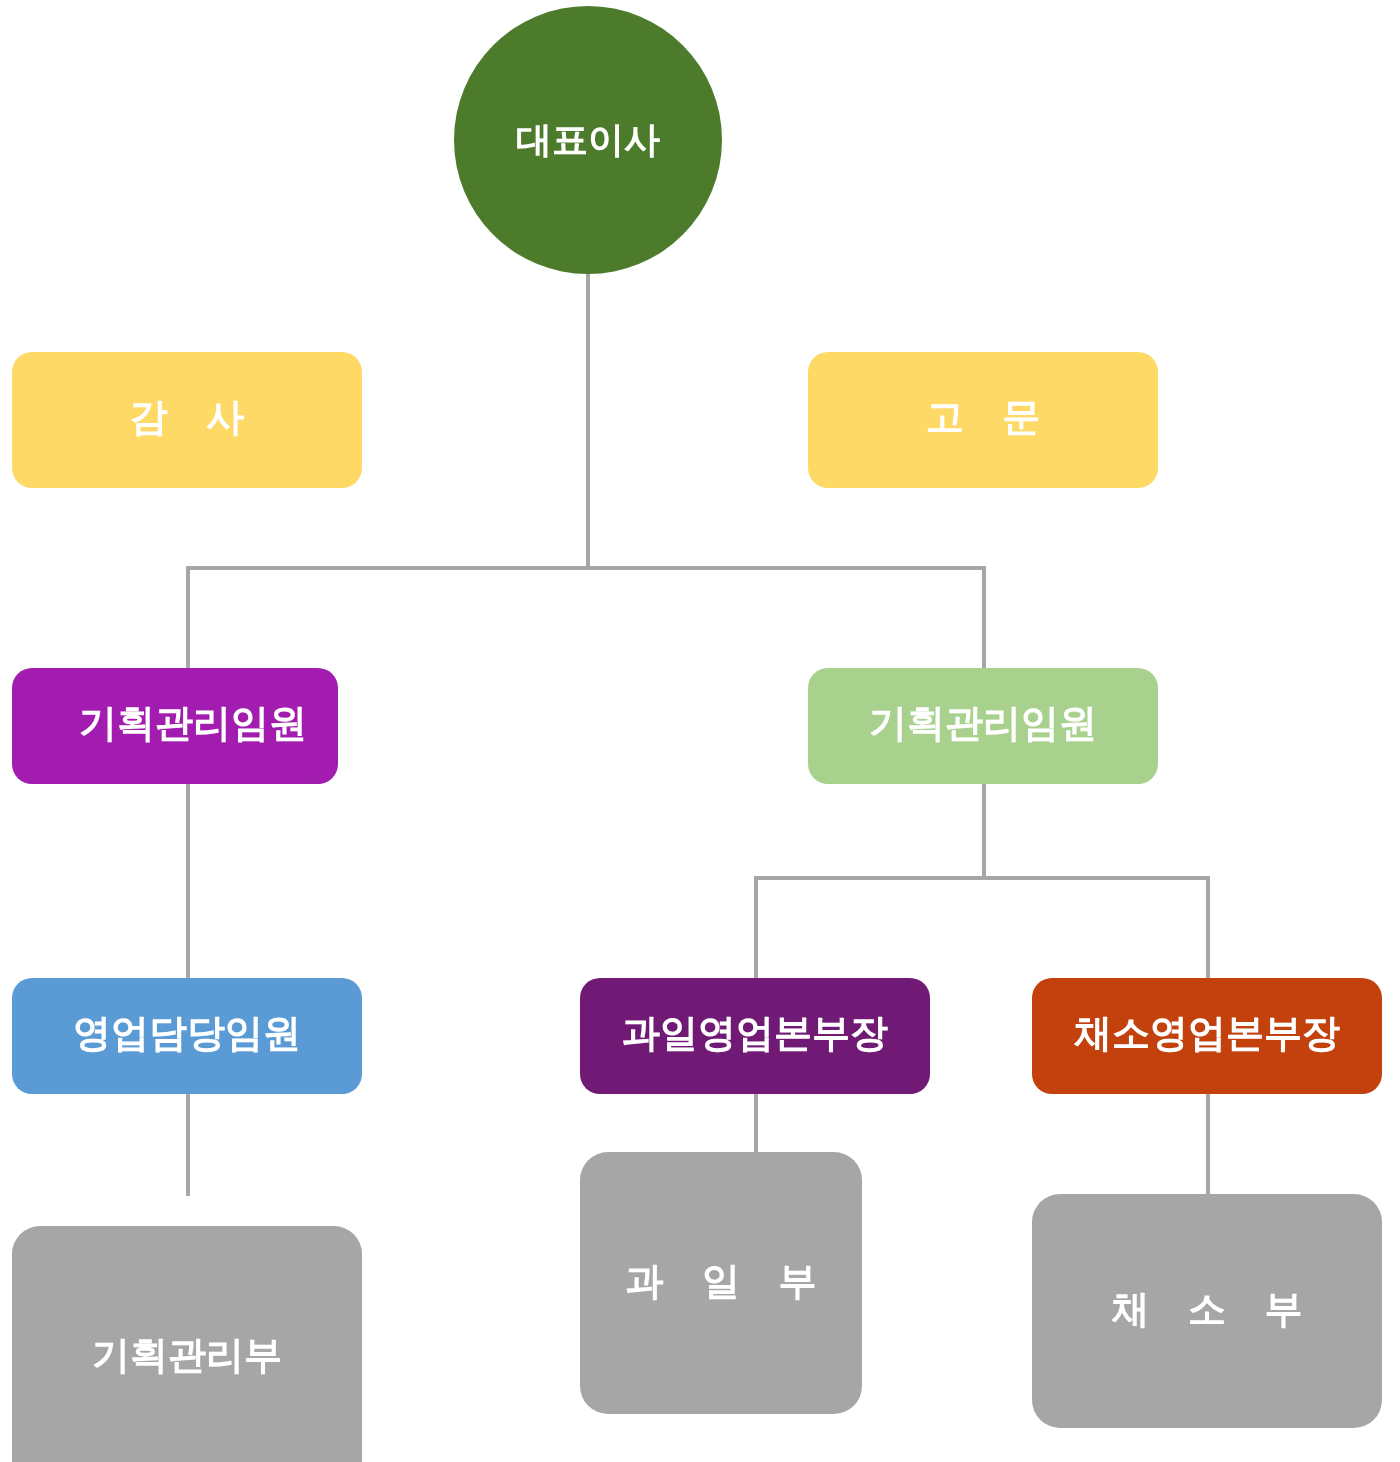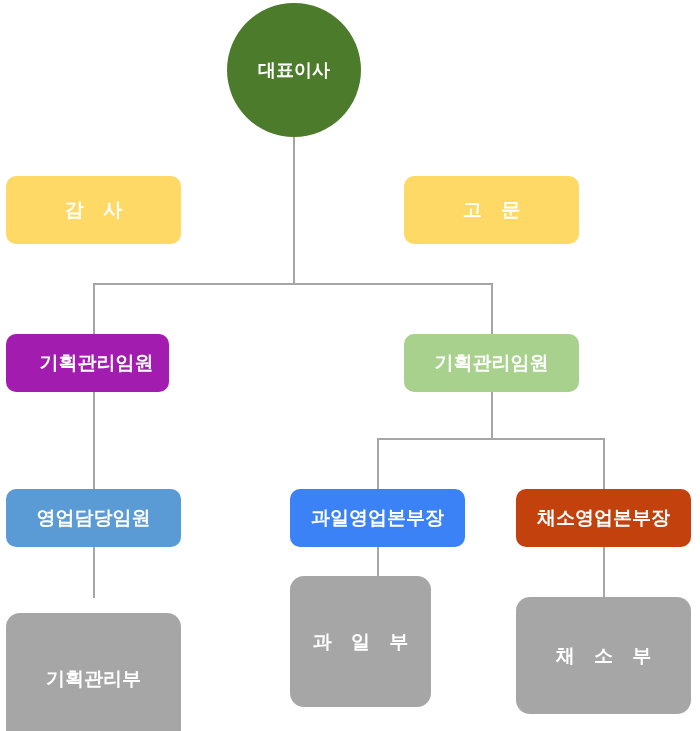--- a/index.html
+++ b/index.html
@@ -121,21 +121,21 @@
   </div>
 
   <div class="node node-box" style="left:404px; top:334px; width:175px; height:58px; background:#a9d18e;">
     <span>기획관리임원</span>
   </div>
 
   <div class="node node-box" style="left:6px; top:489px; width:175px; height:58px; background:#5b9bd5;">
     <span>영업담당임원</span>
   </div>
 
-  <div class="node node-box" style="left:290px; top:489px; width:175px; height:58px; background:#3b82f6;">
+  <div class="node node-box" style="left:290px; top:489px; width:175px; height:58px; background:#701a75;">
     <span>과일영업본부장</span>
   </div>
 
   <div class="node node-box" style="left:516px; top:489px; width:175px; height:58px; background:#c2410c;">
     <span>채소영업본부장</span>
   </div>
 
   <div class="node node-box tall" style="left:6px; top:613px; width:175px; height:131px; background:#a6a6a6;">
     <span>기획관리부</span>
   </div>

